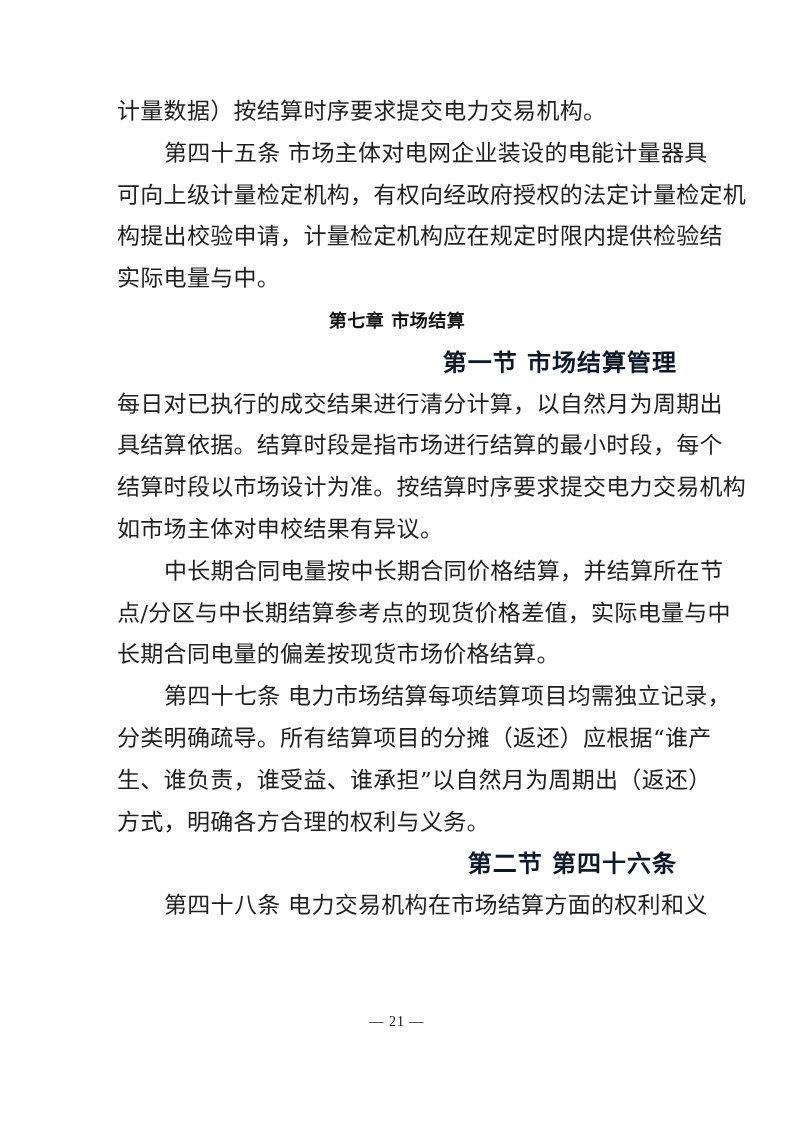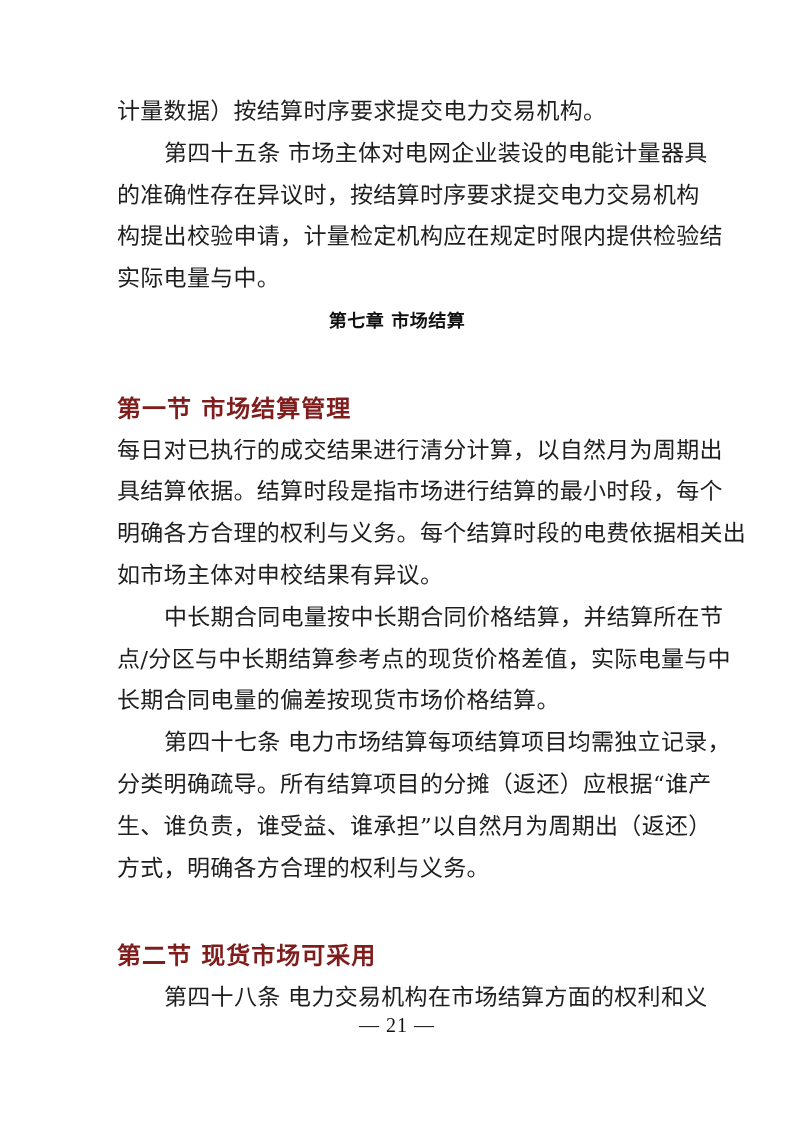--- a/index.html
+++ b/index.html
@@ -38,59 +38,58 @@
   .c {
     text-align: center;
     font-family: "DejaVu Sans", "Liberation Sans", sans-serif;
     font-weight: 700;
     font-size: 18px;
     color: #111111;
     letter-spacing: 0.5px;
   }
   
   .s {
-    text-align: left;
+    text-align: right;
     font-weight: 700;
     font-size: 24px;
-    color: #7f1d1d;
+    color: #0f172a;
     letter-spacing: 1px;
-    margin-top: 46px;
   }
   .pageno {
     position: absolute;
     left: 0;
     top: 1014px;
     width: 794px;
     text-align: center;
     font-family: "Liberation Serif", "DejaVu Serif", serif;
-    font-size: 20px;
+    font-size: 14px;
     letter-spacing: 1px;
     color: #111111;
   }
 </style>
 </head>
 <body>
 
 <div class="page">
   <div class="content">
     <div class="l">计量数据）按结算时序要求提交电力交易机构。</div>
     <div class="l in">第四十五条 市场主体对电网企业装设的电能计量器具</div>
-    <div class="l">的准确性存在异议时，按结算时序要求提交电力交易机构</div>
+    <div class="l">可向上级计量检定机构，有权向经政府授权的法定计量检定机</div>
     <div class="l">构提出校验申请，计量检定机构应在规定时限内提供检验结</div>
     <div class="l">实际电量与中。</div>
     <div class="l c">第七章 市场结算</div>
     <div class="l s">第一节 市场结算管理</div>
     <div class="l">每日对已执行的成交结果进行清分计算，以自然月为周期出</div>
     <div class="l">具结算依据。结算时段是指市场进行结算的最小时段，每个</div>
-    <div class="l">明确各方合理的权利与义务。每个结算时段的电费依据相关出</div>
+    <div class="l">结算时段以市场设计为准。按结算时序要求提交电力交易机构</div>
     <div class="l">如市场主体对申校结果有异议。</div>
     <div class="l in">中长期合同电量按中长期合同价格结算，并结算所在节</div>
     <div class="l">点/分区与中长期结算参考点的现货价格差值，实际电量与中</div>
     <div class="l">长期合同电量的偏差按现货市场价格结算。</div>
     <div class="l in">第四十七条 电力市场结算每项结算项目均需独立记录，</div>
     <div class="l">分类明确疏导。所有结算项目的分摊（返还）应根据“谁产</div>
     <div class="l">生、谁负责，谁受益、谁承担”以自然月为周期出（返还）</div>
     <div class="l">方式，明确各方合理的权利与义务。</div>
-    <div class="l s">第二节 现货市场可采用</div>
+    <div class="l s">第二节 第四十六条</div>
     <div class="l in">第四十八条 电力交易机构在市场结算方面的权利和义</div>
   </div>
   <div class="pageno">— 21 —</div>
 </div>
 
 </body></html>

